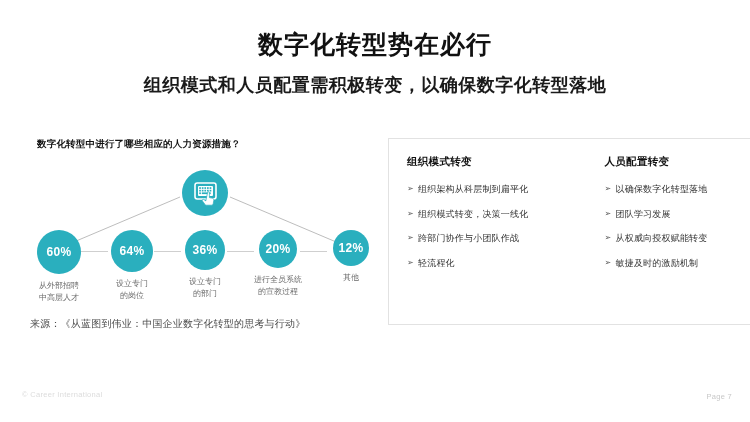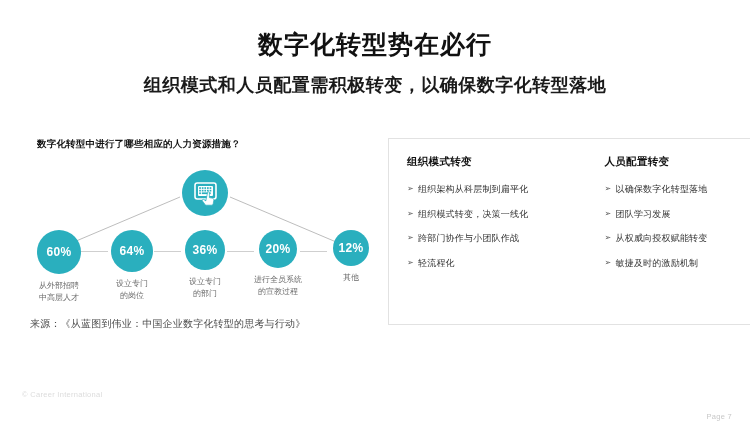--- a/index.html
+++ b/index.html
@@ -181,21 +181,20 @@
     color: #dcdcdc;
     letter-spacing: 0.3px;
   }
   #footer-pagenum {
     position: absolute;
     right: 18px;
     top: 392px;
     font-size: 7.5px;
     color: #c8c8c8;
     letter-spacing: 0.3px;
-    margin-top: 20px;
   }
 </style>
 </head>
 <body>
 
 <div id="slide-title">数字化转型势在必行</div>
 <div id="slide-subtitle">组织模式和人员配置需积极转变，以确保数字化转型落地</div>
 
 <div id="left-panel">
 

